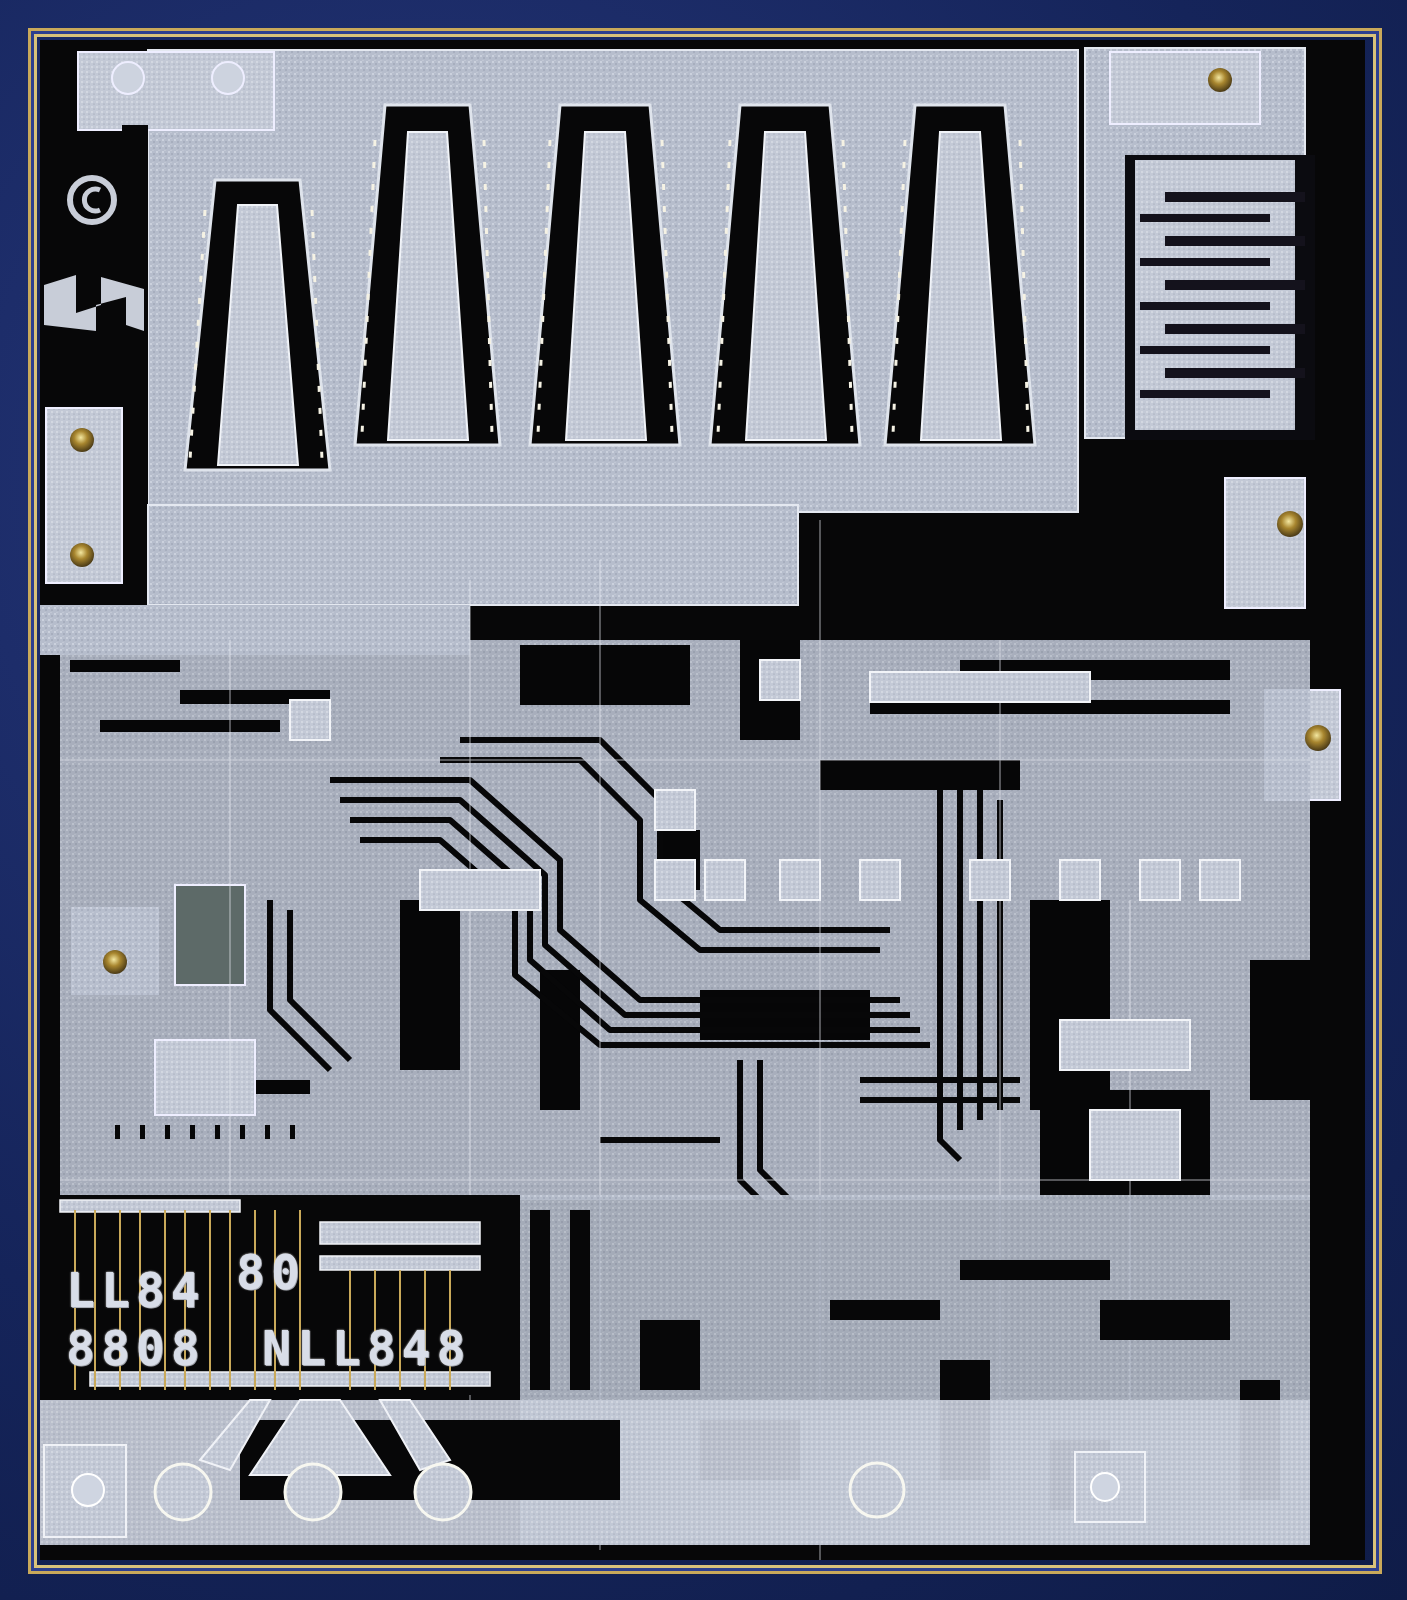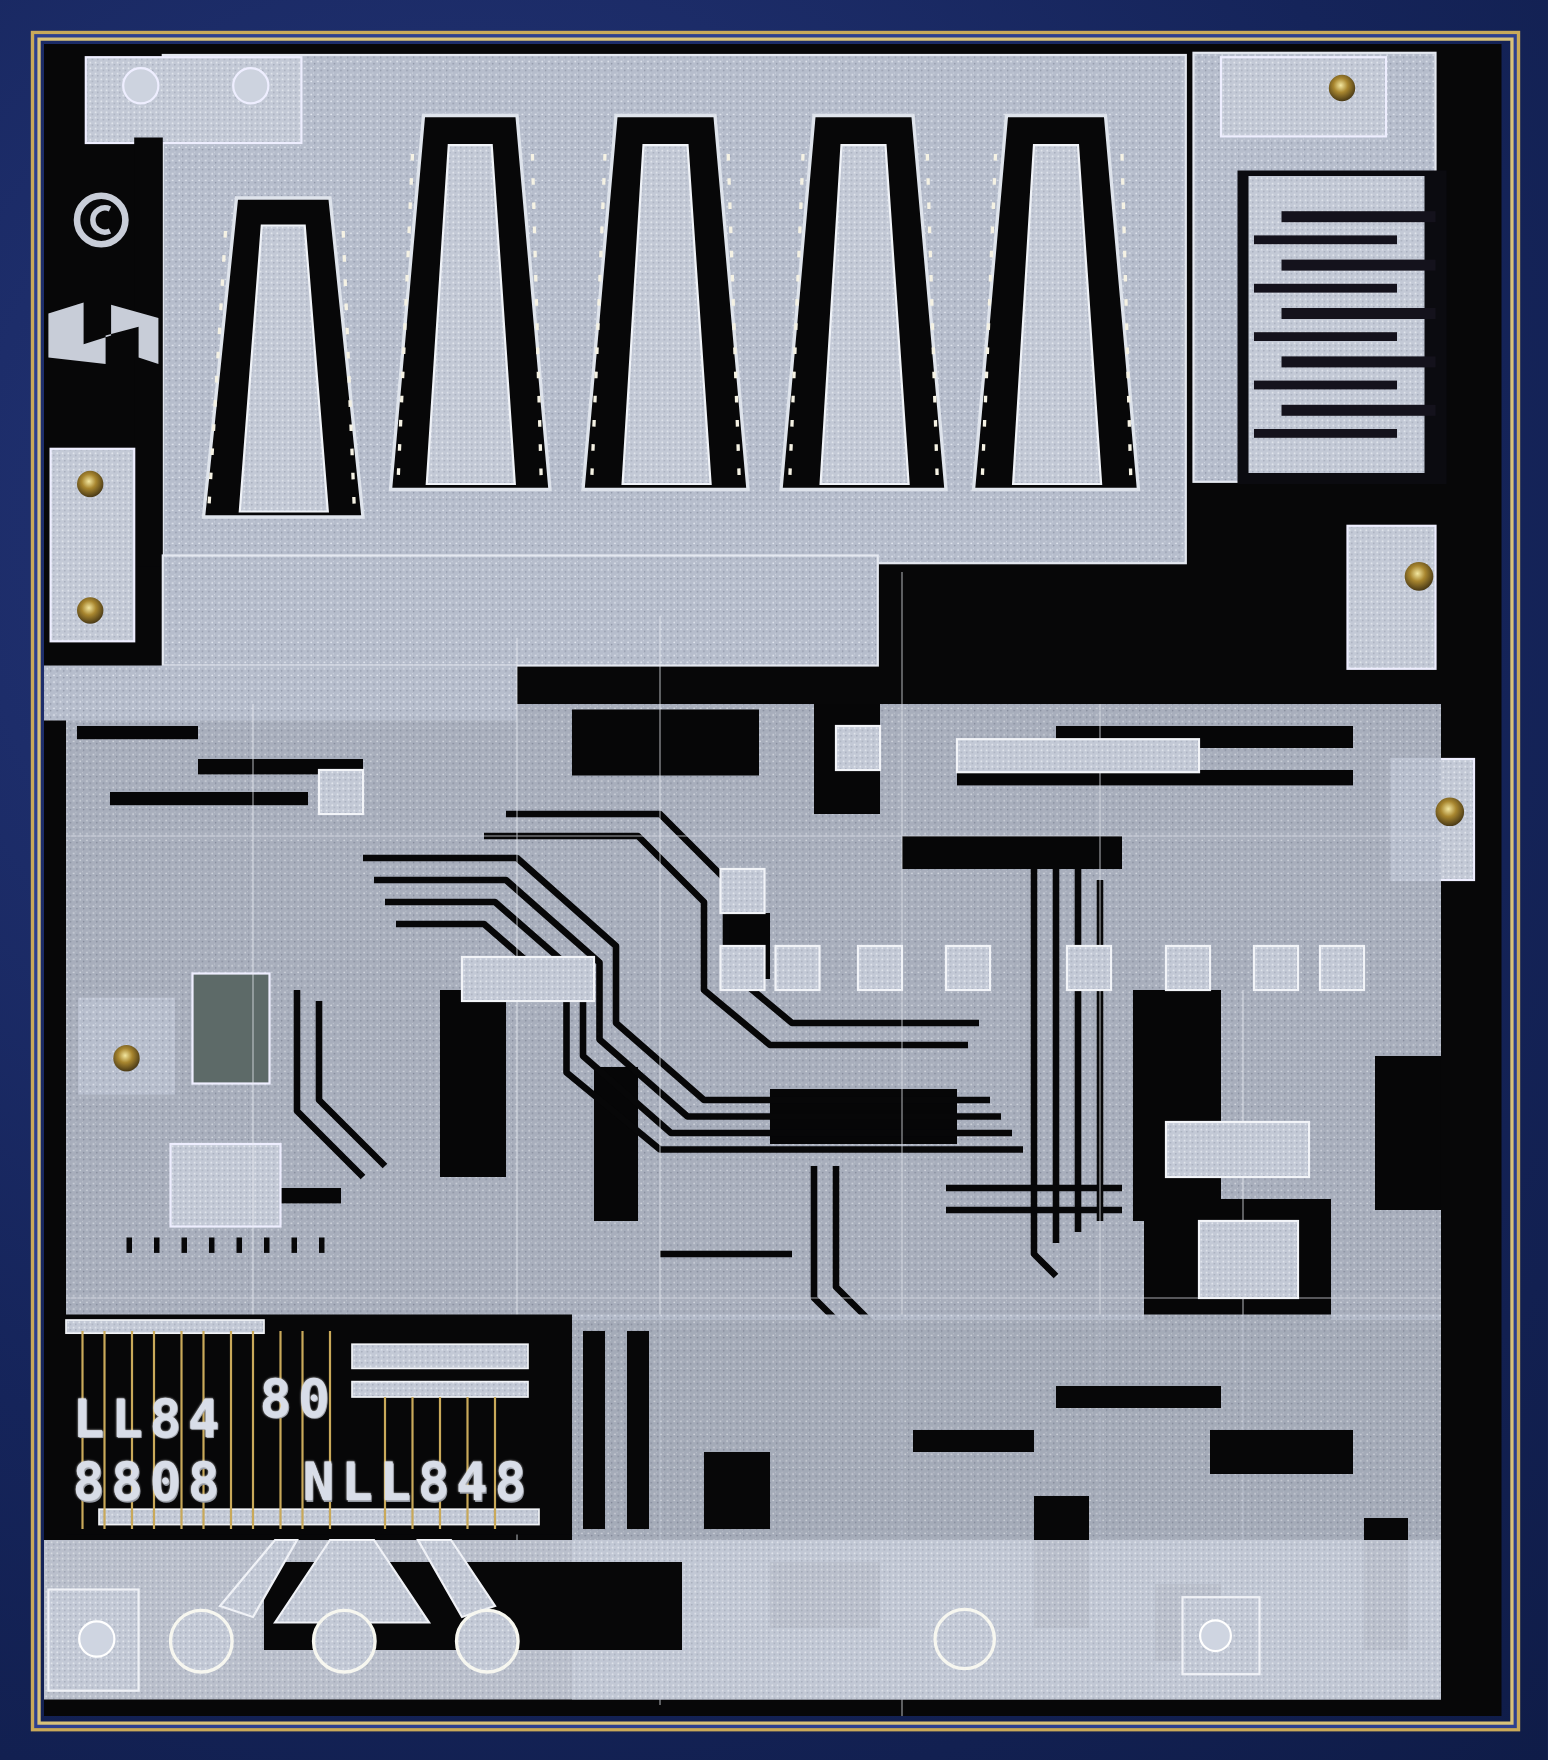--- a/index.html
+++ b/index.html
@@ -265,14 +265,14 @@
       <path d="M100 190 A11 11 0 1 0 100 210" fill="none" stroke="#c8cdd8" stroke-width="5"></path>
     </g>
     <g fill="#c8cdd8">
       <path d="M72 253 L112 253 L122 285 L84 285 L92 310 L120 310 L108 353 L66 353 L72 335 L100 335 L92 305 L66 305 Z" transform="rotate(-90 94 303) translate(0 0)"></path>
     </g>
   </svg>
 
   <div class="label" style="left:66px;top:1262px;">LL84</div>
   <div class="label" style="left:236px;top:1244px;">80</div>
   <div class="label" style="left:66px;top:1320px;">8808</div>
-  <div class="label" style="left:262px;top:1320px;margin-left:13px;">NLL848</div>
+  <div class="label" style="left:262px;top:1320px;">NLL848</div>
 </div>
 
 </body></html>

